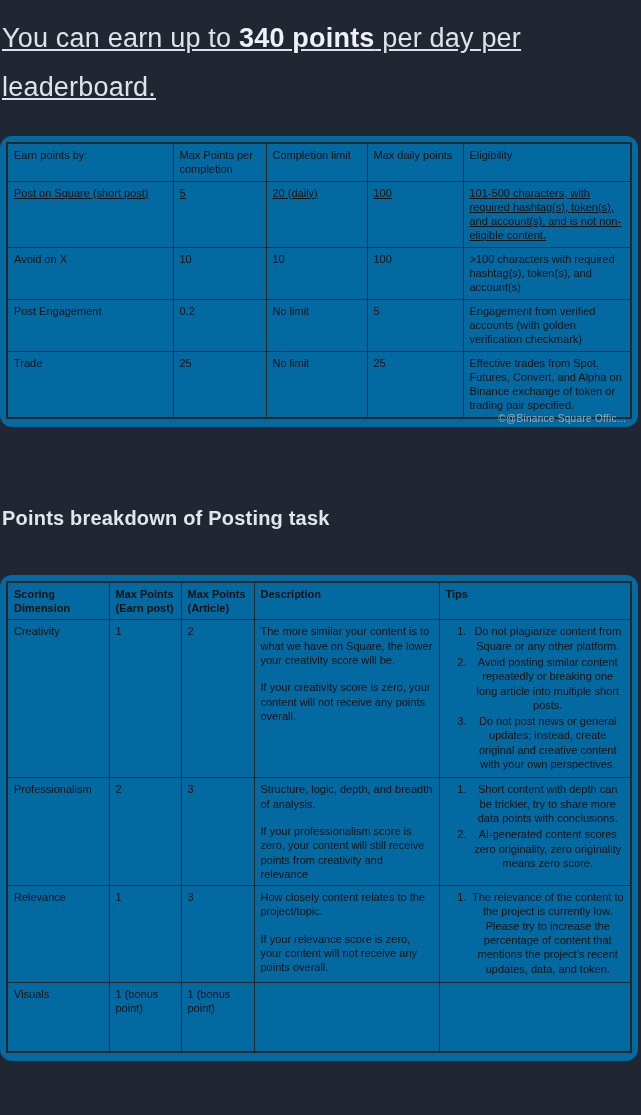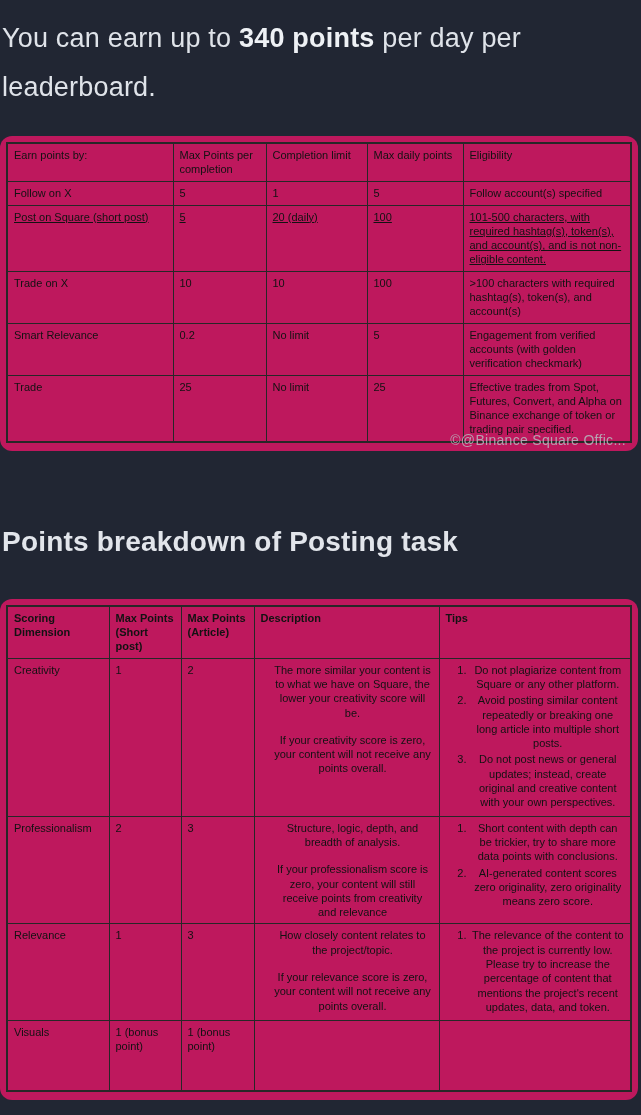--- a/index.html
+++ b/index.html
@@ -6,34 +6,34 @@
   body{
     width:641px;height:1115px;overflow:hidden;
     background:#212633;
     font-family:"Liberation Sans", sans-serif;
     -webkit-font-smoothing:antialiased;
   }
   .page{width:641px;}
   .intro{
     margin:0;padding:14px 6px 0 2px;
     font-size:27px;line-height:49px;font-weight:400;
-    color:#dfe3e9;letter-spacing:.2px;
+    color:#dfe3e9;letter-spacing:.2px;text-decoration:underline;
   }
   .intro strong{font-weight:700;color:#eef1f5;}
   .card{
     position:relative;
-    background:#be185d;
+    background:#0369a1;
     border-radius:12px;
     margin:24px 3px 0 0;
     padding:6px 6px 8px 6px;
   }
   .card2{margin-top:40px;}
   .section-title{
     margin:74px 0 0 0;padding:0 0 0 2px;
-    font-size:28px;line-height:34px;font-weight:700;
+    font-size:20px;line-height:34px;font-weight:700;
     color:#e2e5eb;letter-spacing:.2px;
   }
   table.tbl{
     width:100%;
     border-collapse:collapse;
     table-layout:fixed;
     font-size:11px;line-height:1.3;
     color:#121212;
     border:2px solid #272727;
   }
@@ -42,27 +42,27 @@
     vertical-align:top;
     text-align:left;
     padding:4px 6px;
     overflow:hidden;
     word-wrap:break-word;
   }
   .t1 th{font-weight:400;}
   .t1 thead tr{height:36px;}
   .t2 th{font-weight:700;}
   .t2 thead tr{height:36px;}
-  td.desc p{margin:0 0 13px 12px;text-align:center;}
+  td.desc p{margin:0 0 13px 0;}
   td.desc p:last-child{margin-bottom:0;}
   td.tips ol{margin:0;padding-left:24px;}
   td.tips li{margin:0 0 2px 0;padding-left:2px;text-align:center;}
   .wm1{
     position:absolute;right:12px;bottom:3px;
-    font-size:14px;color:#b7babf;opacity:.85;
+    font-size:10px;color:#b7babf;opacity:.85;
     letter-spacing:.3px;white-space:nowrap;
   }
 </style>
 </head>
 <body>
 
 <div class="page">
 
   <p class="intro"><span>You can earn up to </span><strong>340 points</strong><span> per day per leaderboard.</span></p>
 
@@ -78,43 +78,36 @@
       <thead id="t1-head">
           <tr>
             <th>Earn points by:</th>
             <th>Max Points per completion</th>
             <th>Completion limit</th>
             <th>Max daily points</th>
             <th>Eligibility</th>
           </tr>
         </thead>
       <tbody id="t1-body">
-          <tr style="height: 24px;">
-            <td>Follow on X</td>
-            <td>5</td>
-            <td>1</td>
-            <td>5</td>
-            <td>Follow account(s) specified</td>
-          </tr>
           <tr style="height: 60px; text-decoration: underline;">
             <td>Post on Square (short post)</td>
             <td>5</td>
             <td>20 (daily)</td>
             <td>100</td>
             <td>101-500 characters, with required hashtag(s), token(s), and account(s), and is not non-eligible content.</td>
           </tr>
           <tr style="height: 48px;">
-            <td>Trade on X</td>
+            <td>Avoid on X</td>
             <td>10</td>
             <td>10</td>
             <td>100</td>
             <td>&gt;100 characters with required hashtag(s), token(s), and account(s)</td>
           </tr>
           <tr style="height: 48px;">
-            <td>Smart Relevance</td>
+            <td>Post Engagement</td>
             <td>0.2</td>
             <td>No limit</td>
             <td>5</td>
             <td>Engagement from verified accounts (with golden verification checkmark)</td>
           </tr>
           <tr style="height: 62px; margin-left: 44px;">
             <td>Trade</td>
             <td>25</td>
             <td>No limit</td>
             <td>25</td>
@@ -132,21 +125,21 @@
       <colgroup>
         <col style="width:102px">
           <col style="width:72px">
           <col style="width:73px">
           <col style="width:185px">
           <col>
       </colgroup>
       <thead id="t2-head">
           <tr>
             <th>Scoring Dimension</th>
-            <th>Max Points (Short post)</th>
+            <th>Max Points (Earn post)</th>
             <th>Max Points (Article)</th>
             <th>Description</th>
             <th>Tips</th>
           </tr>
         </thead>
       <tbody id="t2-body">
           <tr style="height: 116px;">
             <td>Creativity</td>
             <td>1</td>
             <td>2</td>

